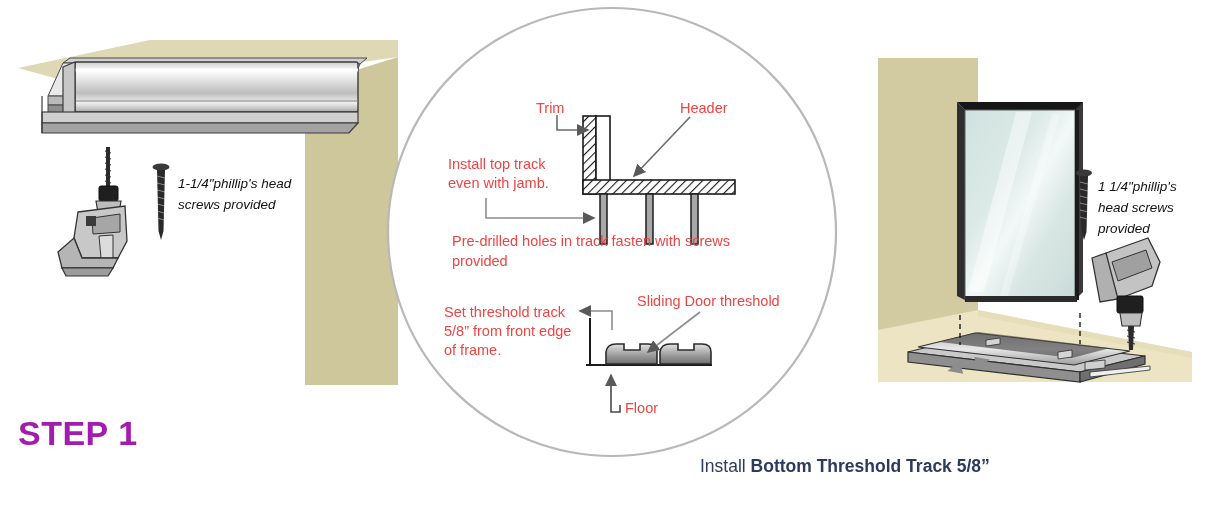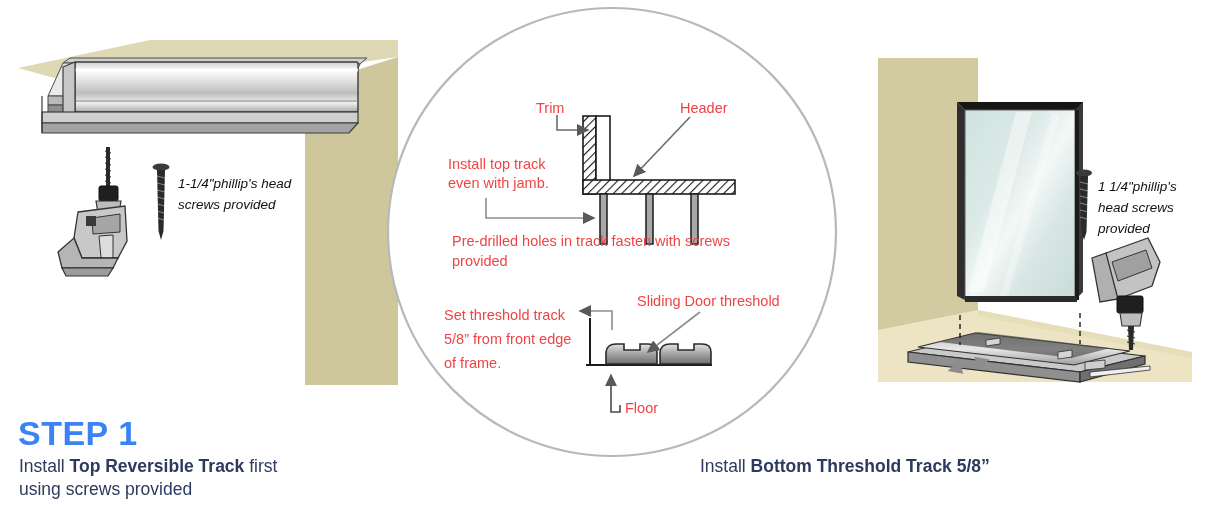--- a/index.html
+++ b/index.html
@@ -2,40 +2,40 @@
 <html><head>
 <meta charset="utf-8">
 <style>
   html,body{margin:0;padding:0;background:#ffffff;}
   body{width:1207px;height:510px;position:relative;overflow:hidden;
        font-family:"Liberation Sans","DejaVu Sans",sans-serif;color:#1b1b1b;}
   .stage{position:absolute;left:0;top:0;width:1207px;height:510px;}
   svg{display:block;}
 
   
-  .step-head{position:absolute;font-size:34px;font-weight:bold;letter-spacing:.5px;color:#3b82f6;}
+  .step-head{position:absolute;font-size:34px;font-weight:bold;letter-spacing:.5px;color:#a21caf;}
   .step-sub{position:absolute;font-size:17.5px;line-height:23px;color:#2c3a5e;}
   .step-sub b{font-weight:bold;}
   #step1-head{left:18px;top:414px;}
   #step1-sub{left:19px;top:455px;width:400px;text-align:left;}
   #step2-head{left:0;top:414px;width:1189px;text-align:right;}
   #step2-sub{left:700px;top:455px;width:489px;text-align:left;}
 
   
   .note-it{position:absolute;font-style:italic;font-size:13.5px;line-height:21px;color:#111;}
   #note-left{left:178px;top:173px;width:130px;}
   #note-right{left:1098px;top:176px;width:112px;}
 
   
   .lbl{position:absolute;font-size:14.5px;line-height:19px;color:#ef4444;}
   #lbl-trim{left:536px;top:99px;}
   #lbl-header{left:680px;top:99px;}
   #lbl-install-top{left:448px;top:155px;width:125px;}
   #lbl-predrilled{left:452px;top:231px;width:300px;text-align:left;line-height:20px;}
-  #lbl-setthresh{left:444px;top:303px;width:135px;line-height:24px;}
+  #lbl-setthresh{left:444px;top:303px;width:135px;line-height:19px;}
   #lbl-sliding{left:637px;top:292px;}
   #lbl-floor{left:625px;top:399px;}
 </style>
 </head>
 <body>
 
 <div class="stage">
 
   <svg width="1207" height="510" viewBox="0 0 1207 510">
     <defs>
@@ -239,24 +239,20 @@
 
         <line x1="960" y1="315" x2="960" y2="345" stroke="#1b1b1b" stroke-width="1.4" stroke-dasharray="5,4"></line>
         <line x1="1080" y1="313" x2="1080" y2="344" stroke="#1b1b1b" stroke-width="1.4" stroke-dasharray="5,4"></line>
 
         <line x1="951" y1="370" x2="988" y2="360" stroke="#8d8d8d" stroke-width="1.8" marker-end="url(#arwB)" marker-start="url(#arwStart)"></line>
       </g>
     </g>
   </svg>
 
   <div class="step-head" id="step1-head">STEP 1</div>
-  <div class="step-sub" id="step1-sub">
-    <span>Install </span><b>Top Reversible Track</b><span> first</span><br>
-    <span>using screws provided</span>
-  </div>
   <div class="note-it" id="note-left">1-1/4"phillip's head screws provided</div>
 
   <div class="step-sub" id="step2-sub">
     <span>Install </span><b>Bottom Threshold Track 5/8”</b><br>
   </div>
   <div class="note-it" id="note-right">1 1/4"phillip's head screws provided</div>
 
   <div class="lbl" id="lbl-trim">Trim</div>
   <div class="lbl" id="lbl-header">Header</div>
   <div class="lbl" id="lbl-install-top">Install top track even with jamb.</div>

